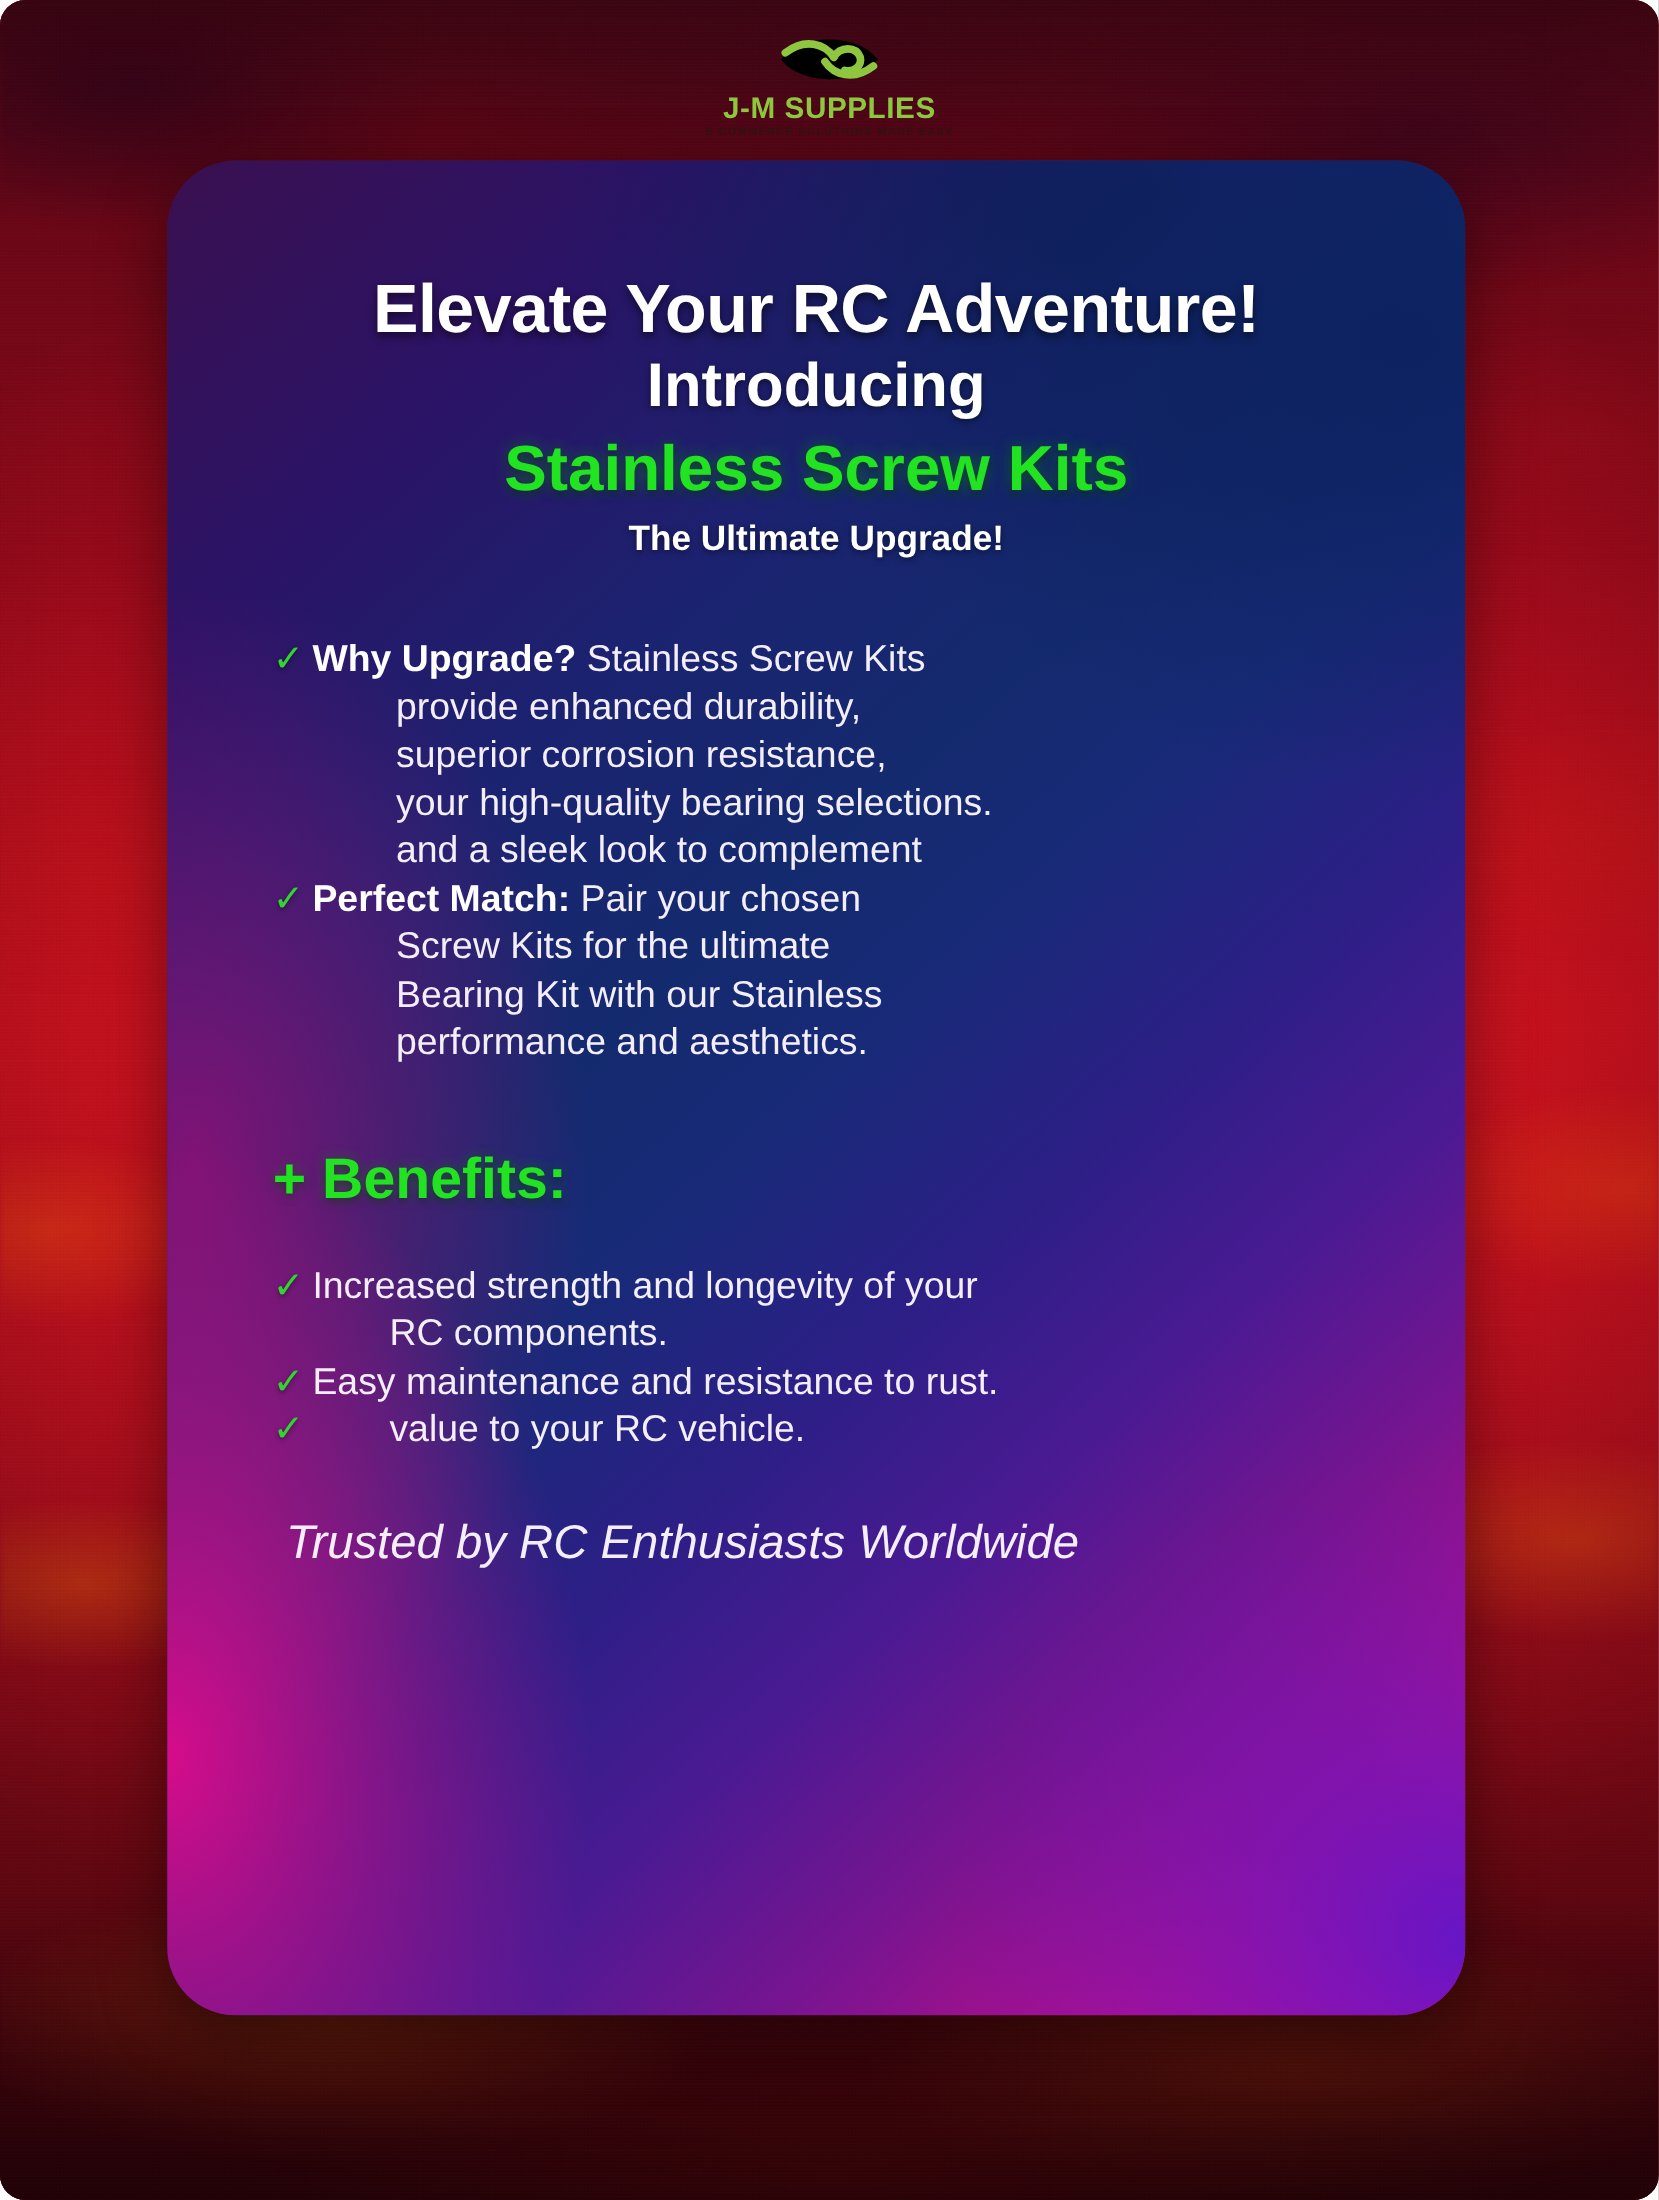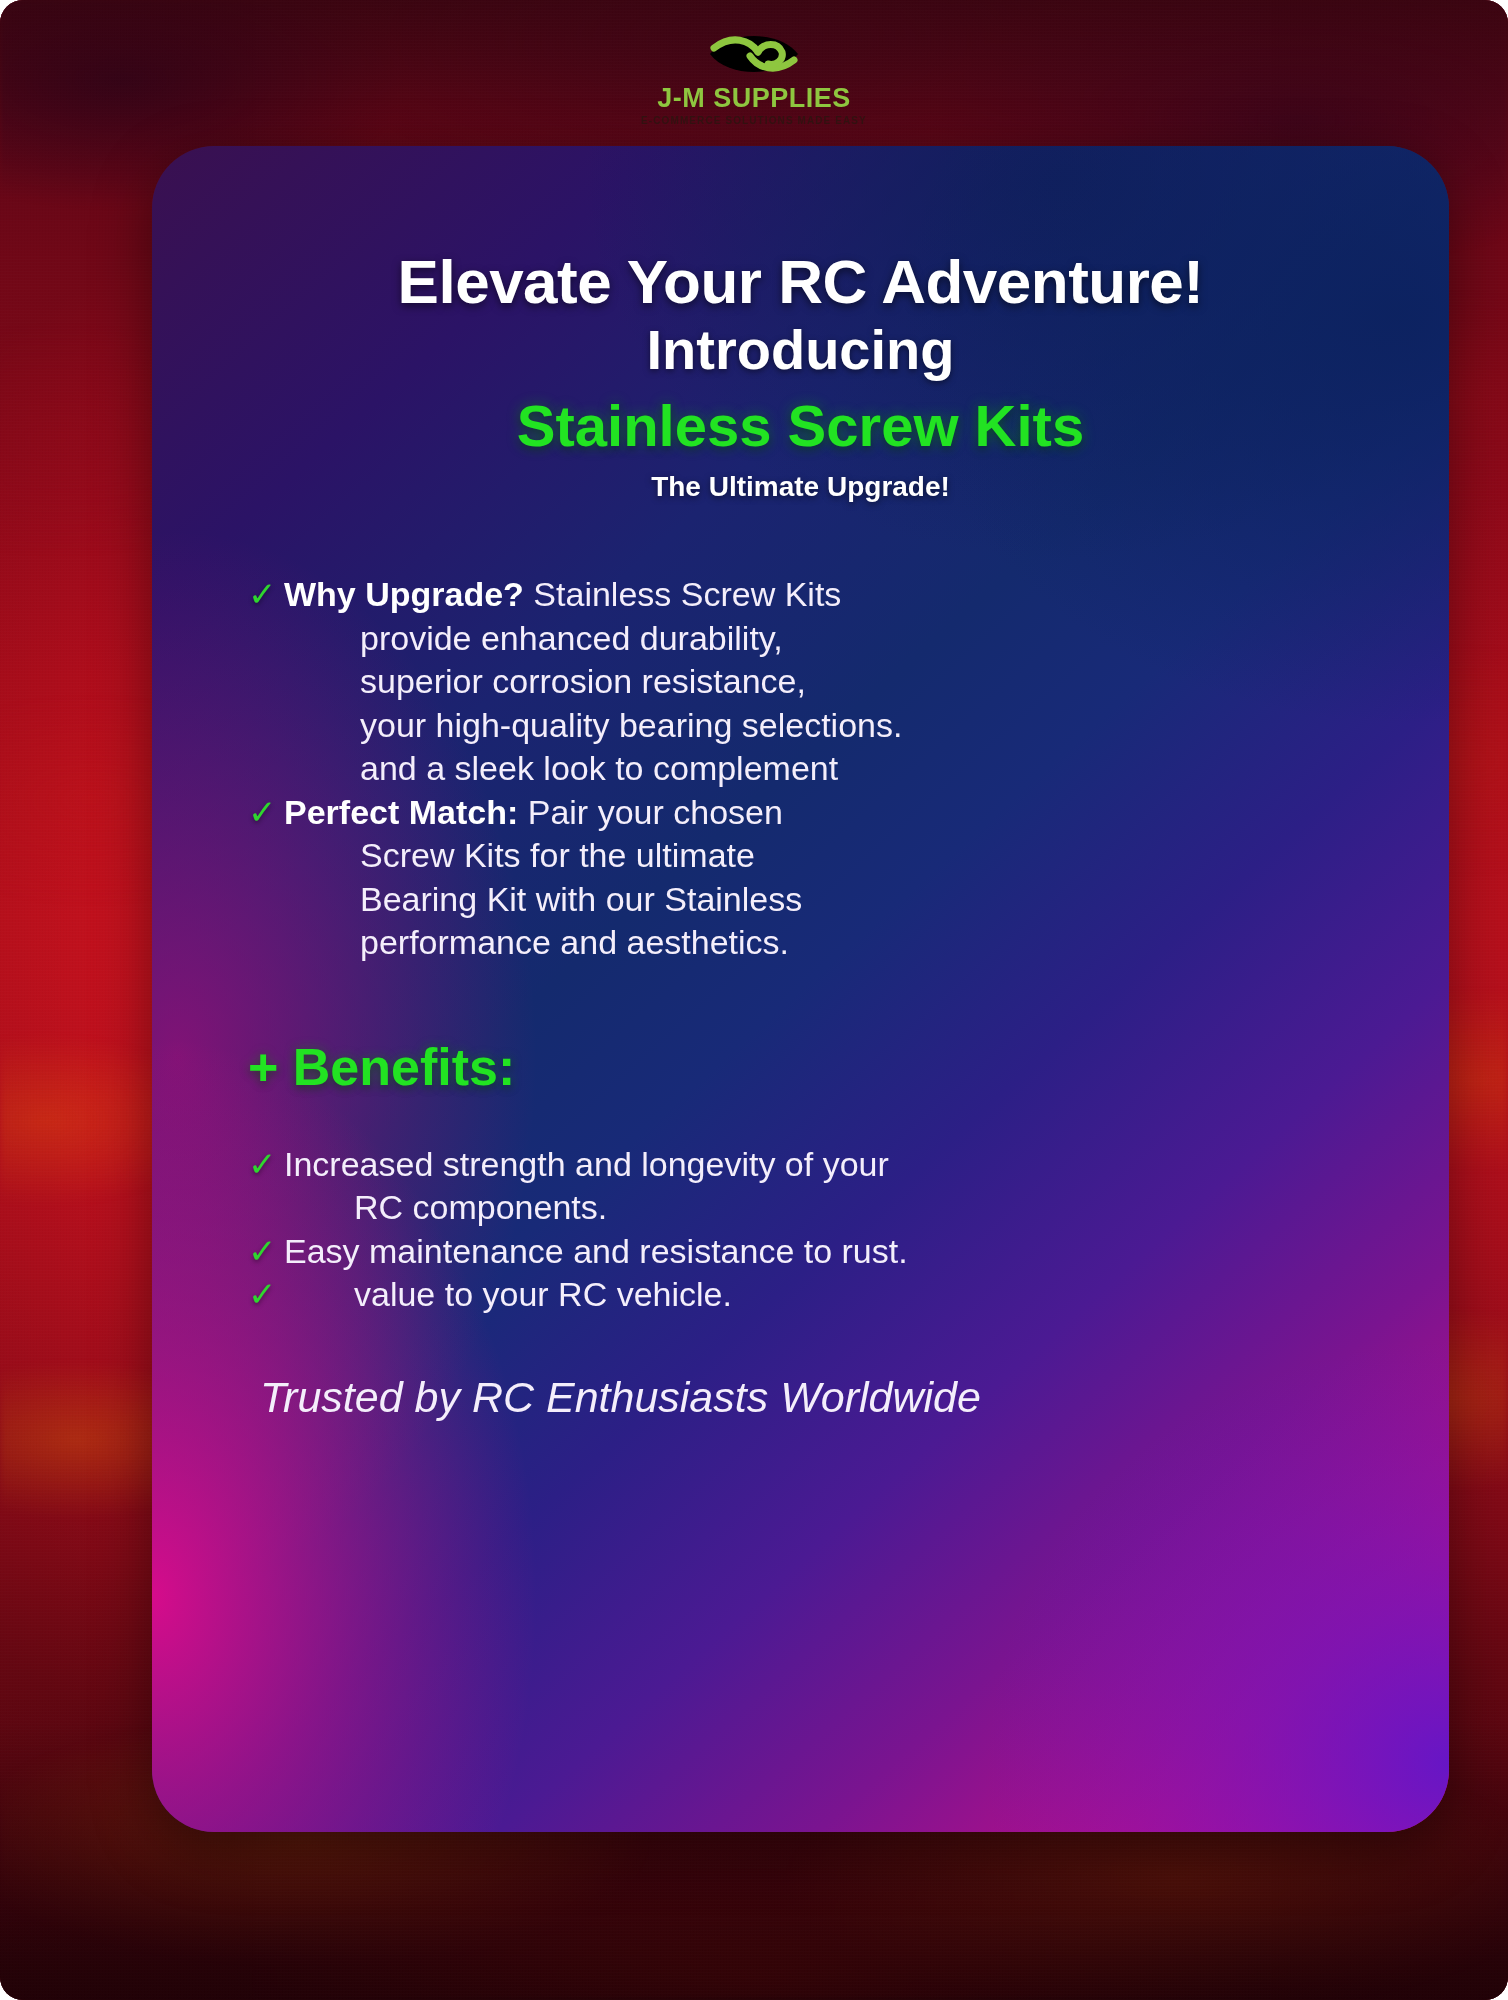--- a/index.html
+++ b/index.html
@@ -95,21 +95,21 @@
     letter-spacing:1.1px;
     color:#2d1410;
     opacity:.85;
     white-space:nowrap;
   }
 
   
   #card {
     position:absolute;
     left:152px; top:146px;
-    width:1297px; height:1686px;
+    width:1180px; height:1686px;
     border-radius:62px;
     overflow:hidden;
     z-index:4;
     background:
       linear-gradient(138deg,
         #3a1050  0%,
         #2b1366 16%,
         #1b2370 30%,
         #142a6e 42%,
         #182a78 50%,
@@ -150,21 +150,21 @@
     font-size:56px; font-weight:bold; color:#ffffff;
     text-align:left; 
   }
   #product-name {
     font-size:58px; font-weight:bold; color:#22e322;
     text-align:center; margin-top:10px;
     text-shadow:0 0 14px rgba(20,200,20,.40), 0 3px 8px rgba(0,0,0,.45);
     white-space:nowrap;
   }
   #subheadline {
-    font-size:28px; font-weight:bold; color:#ffffff;
+    font-size:32px; font-weight:bold; color:#ffffff;
     text-align:center; margin-top:12px;
   }
 
   
   #features {
     width:100%;
     margin-top:70px;
     padding-left:26px;
     display:flex; flex-direction:column;
   }

